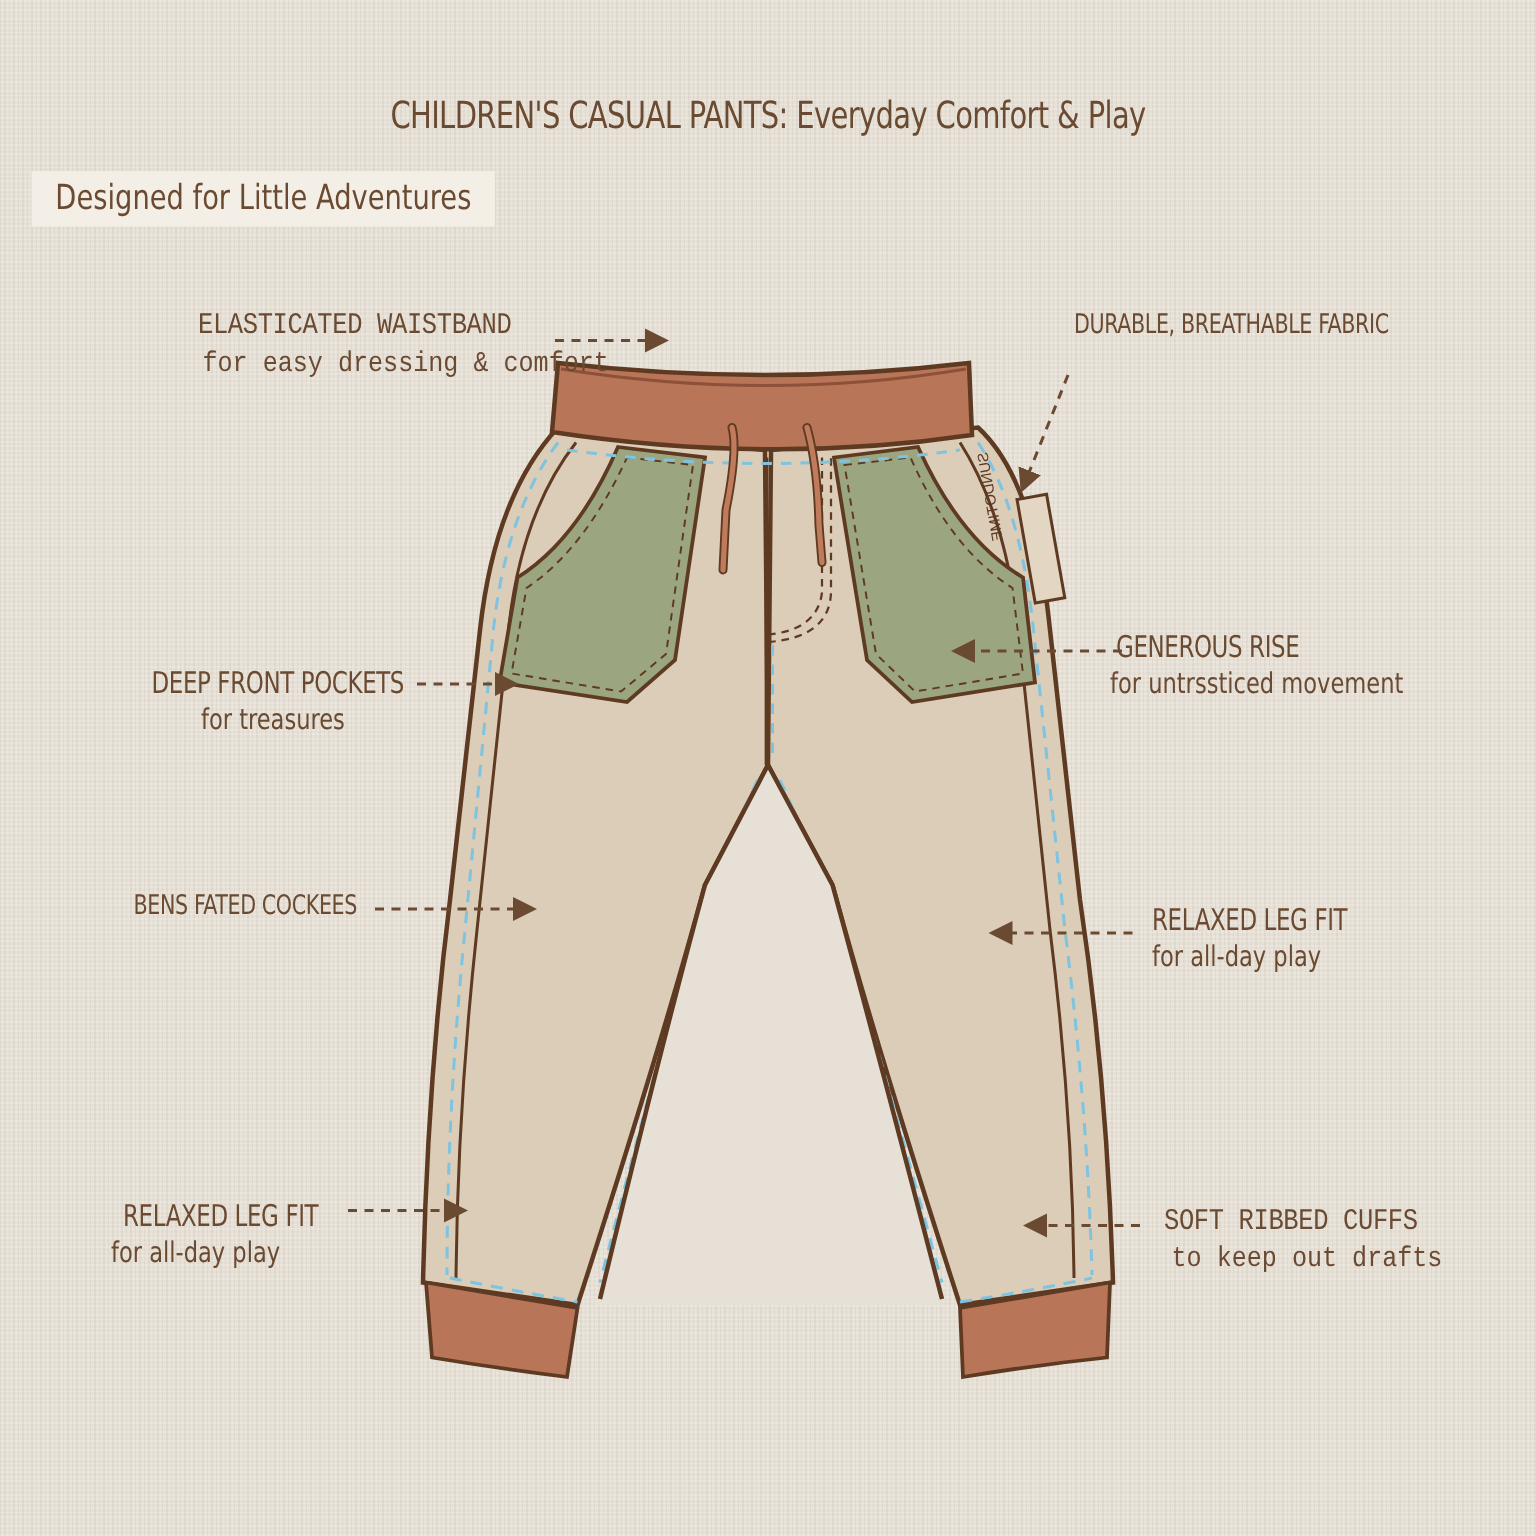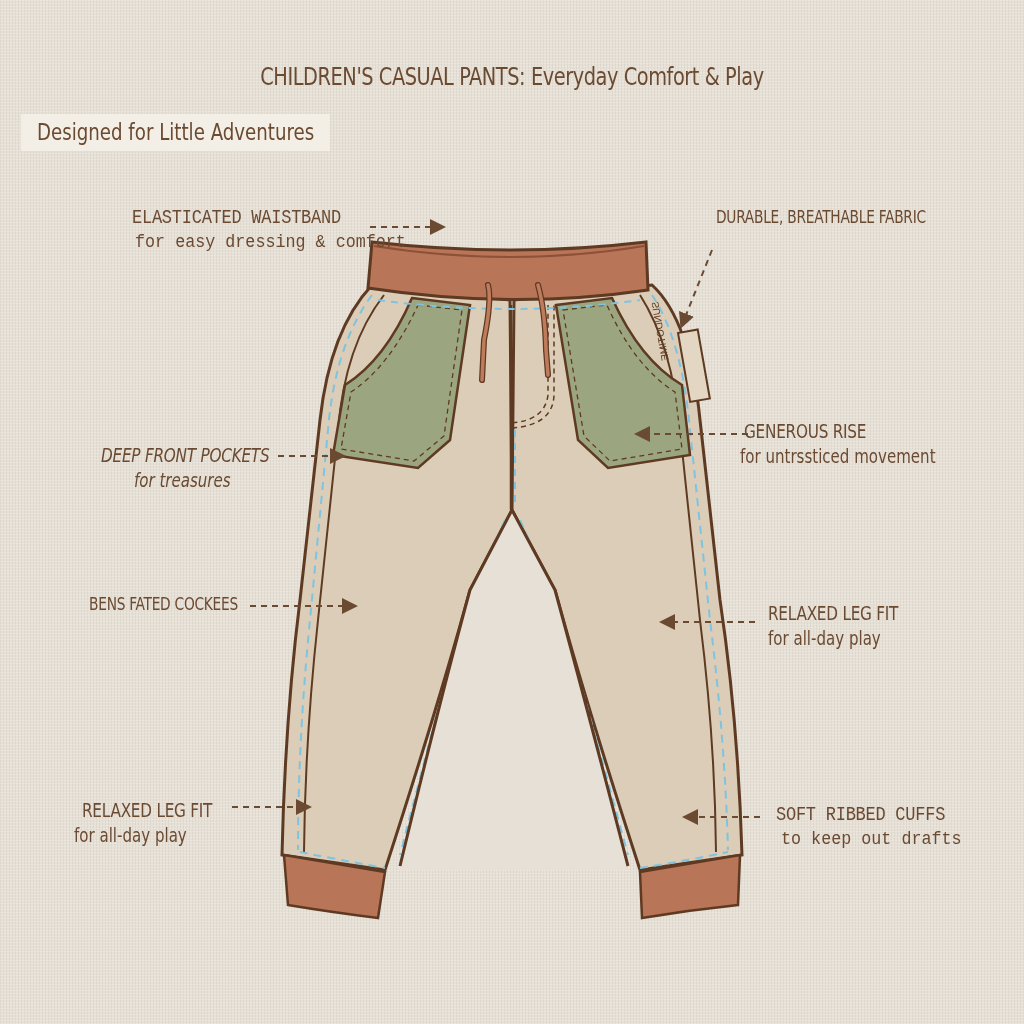--- a/index.html
+++ b/index.html
@@ -113,21 +113,21 @@
   </g>
 </svg>
 
 <div class="label" style="left:132px; top:206px;font-family:Liberation Mono, monospace;">
   <span class="head">ELASTICATED WAISTBAND</span>
   <span class="sub" style="margin-left:3px;">for easy dressing &amp; comfort</span>
 </div>
 <div class="label" style="left:716px; top:206px;">
   <span class="head" style="font-size:18px;">DURABLE, BREATHABLE FABRIC</span>
 </div>
-<div class="label" style="left:101px; top:443px;font-style:italic;">
+<div class="label" style="left:101px; top:443px;">
   <span class="head">DEEP FRONT POCKETS</span>
   <span class="sub" style="margin-left:33px;">for treasures</span>
 </div>
 <div class="label" style="left:732px; top:419px;margin-left:12px;">
   <span class="head">GENEROUS RISE</span>
   <span class="sub" style="margin-left:-4px;">for untrssticed movement</span>
 </div>
 <div class="label" style="left:89px; top:593px;">
   <span class="head" style="font-size:18px;">BENS FATED COCKEES</span>
 </div>

